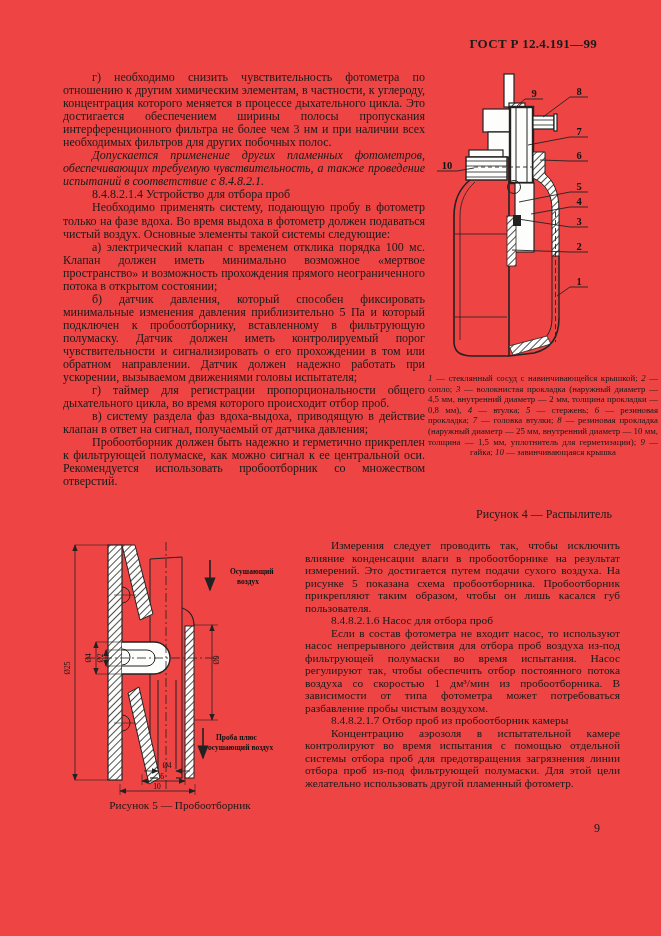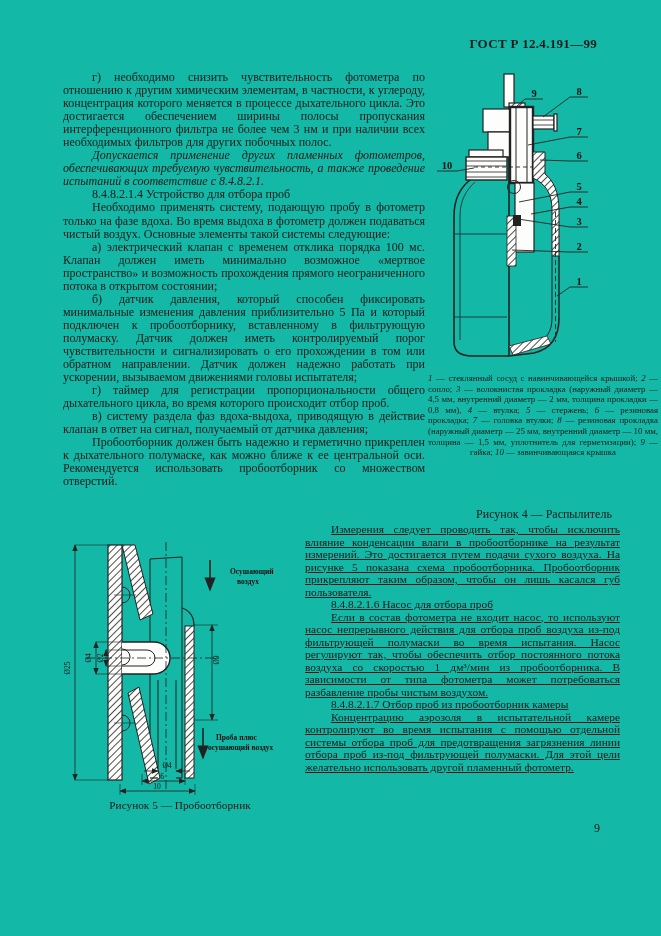--- a/index.html
+++ b/index.html
@@ -1,21 +1,21 @@
 <!DOCTYPE html>
 <html><head>
 <meta charset="utf-8">
 <style>
   html,body{margin:0;padding:0;background:#888;}
-  .page{position:relative;width:661px;height:936px;background:#14b8a6;margin:0 auto;
+  .page{position:relative;width:661px;height:936px;background:#ef4444;margin:0 auto;
         font-family:"Liberation Serif",serif;color:#1a1a1a;overflow:hidden;}
   .header{position:absolute;top:36px;right:64px;font-weight:bold;font-size:13px;letter-spacing:.3px;white-space:nowrap;}
   .colL{position:absolute;left:63px;top:71px;width:362px;font-size:12px;line-height:13.05px;text-align:justify;}
   .colL p{margin:0;text-indent:29px;}
-  .colR{position:absolute;left:305px;top:523px;width:315px;font-size:11.4px;line-height:12.5px;text-align:justify;text-decoration:underline;}
+  .colR{position:absolute;left:305px;top:539px;width:315px;font-size:11.4px;line-height:12.5px;text-align:justify;}
   .colR p{margin:0;text-indent:26px;}
   .it{font-style:italic;}
   .fig4-svg{position:absolute;left:430px;top:60px;}
   .fig5-svg{position:absolute;left:58px;top:540px;}
   .fig4-legend{position:absolute;left:428px;top:373px;width:230px;margin:0;
                font-size:8.8px;line-height:10.6px;text-align:justify;text-align-last:center;}
   .fig4-legend i{font-style:italic;}
   .fig4-caption{position:absolute;left:430px;top:507px;width:228px;text-align:center;font-size:12px;}
   .fig5-caption{position:absolute;left:40px;top:799px;width:280px;text-align:center;font-size:11.3px;}
   .pagenum{position:absolute;left:580px;top:821px;width:20px;text-align:right;font-size:12px;}
@@ -33,21 +33,21 @@
 
   <div class="colL">
     <p>г)  необходимо снизить чувствительность фотометра по отношению к другим химическим элементам, в частности, к углероду, концентрация которого меняется в процессе дыхательного цикла. Это достигается обеспечением ширины полосы пропускания интерференционного фильтра не более чем 3 нм и при наличии всех необходимых фильтров для других побочных полос.</p>
     <p class="it">Допускается применение других пламенных фотометров, обеспечивающих требуемую чувствительность, а также проведение испытаний в соответствие с 8.4.8.2.1.</p>
     <p>8.4.8.2.1.4  Устройство для отбора проб</p>
     <p>Необходимо применять систему, подающую пробу в фотометр только на фазе вдоха. Во время выдоха в фотометр должен подаваться чистый воздух. Основные элементы такой системы следующие:</p>
     <p>а) электрический клапан с временем отклика порядка 100 мс. Клапан должен иметь минимально возможное «мертвое пространство» и возможность прохождения прямого неограниченного потока в открытом состоянии;</p>
     <p>б) датчик давления, который способен фиксировать минимальные изменения давления приблизительно 5 Па и который подключен к пробоотборнику, вставленному в фильтрующую полумаску. Датчик должен иметь контролируемый порог чувствительности и сигнализировать о его прохождении в том или обратном направлении. Датчик должен надежно работать при ускорении, вызываемом движениями головы испытателя;</p>
     <p>г) таймер для регистрации пропорциональности общего дыхательного цикла, во время которого происходит отбор проб.</p>
     <p>в) систему раздела фаз вдоха-выдоха, приводящую в действие клапан в ответ на сигнал, получаемый от датчика давления;</p>
-    <p>Пробоотборник должен быть надежно и герметично прикреплен к дыхательного полумаске, как можно ближе к ее центральной оси. Рекомендуется использовать пробоотборник со множеством отверстий.</p>
+    <p>Пробоотборник должен быть надежно и герметично прикреплен к фильтрующей полумаске, как можно сигнал к ее центральной оси. Рекомендуется использовать пробоотборник со множеством отверстий.</p>
   </div>
 
   <svg class="fig4-svg" width="232" height="310" viewBox="0 0 232 310">
     <defs>
       <pattern id="hA" patternUnits="userSpaceOnUse" width="5" height="5" patternTransform="rotate(45)">
         <rect width="5" height="5" fill="#fdfdfc"></rect>
         <line x1="0" y1="0" x2="0" y2="5" stroke="#222" stroke-width="1.6"></line>
       </pattern>
     </defs>
     <g stroke="#222" fill="none" stroke-width="1.2">

